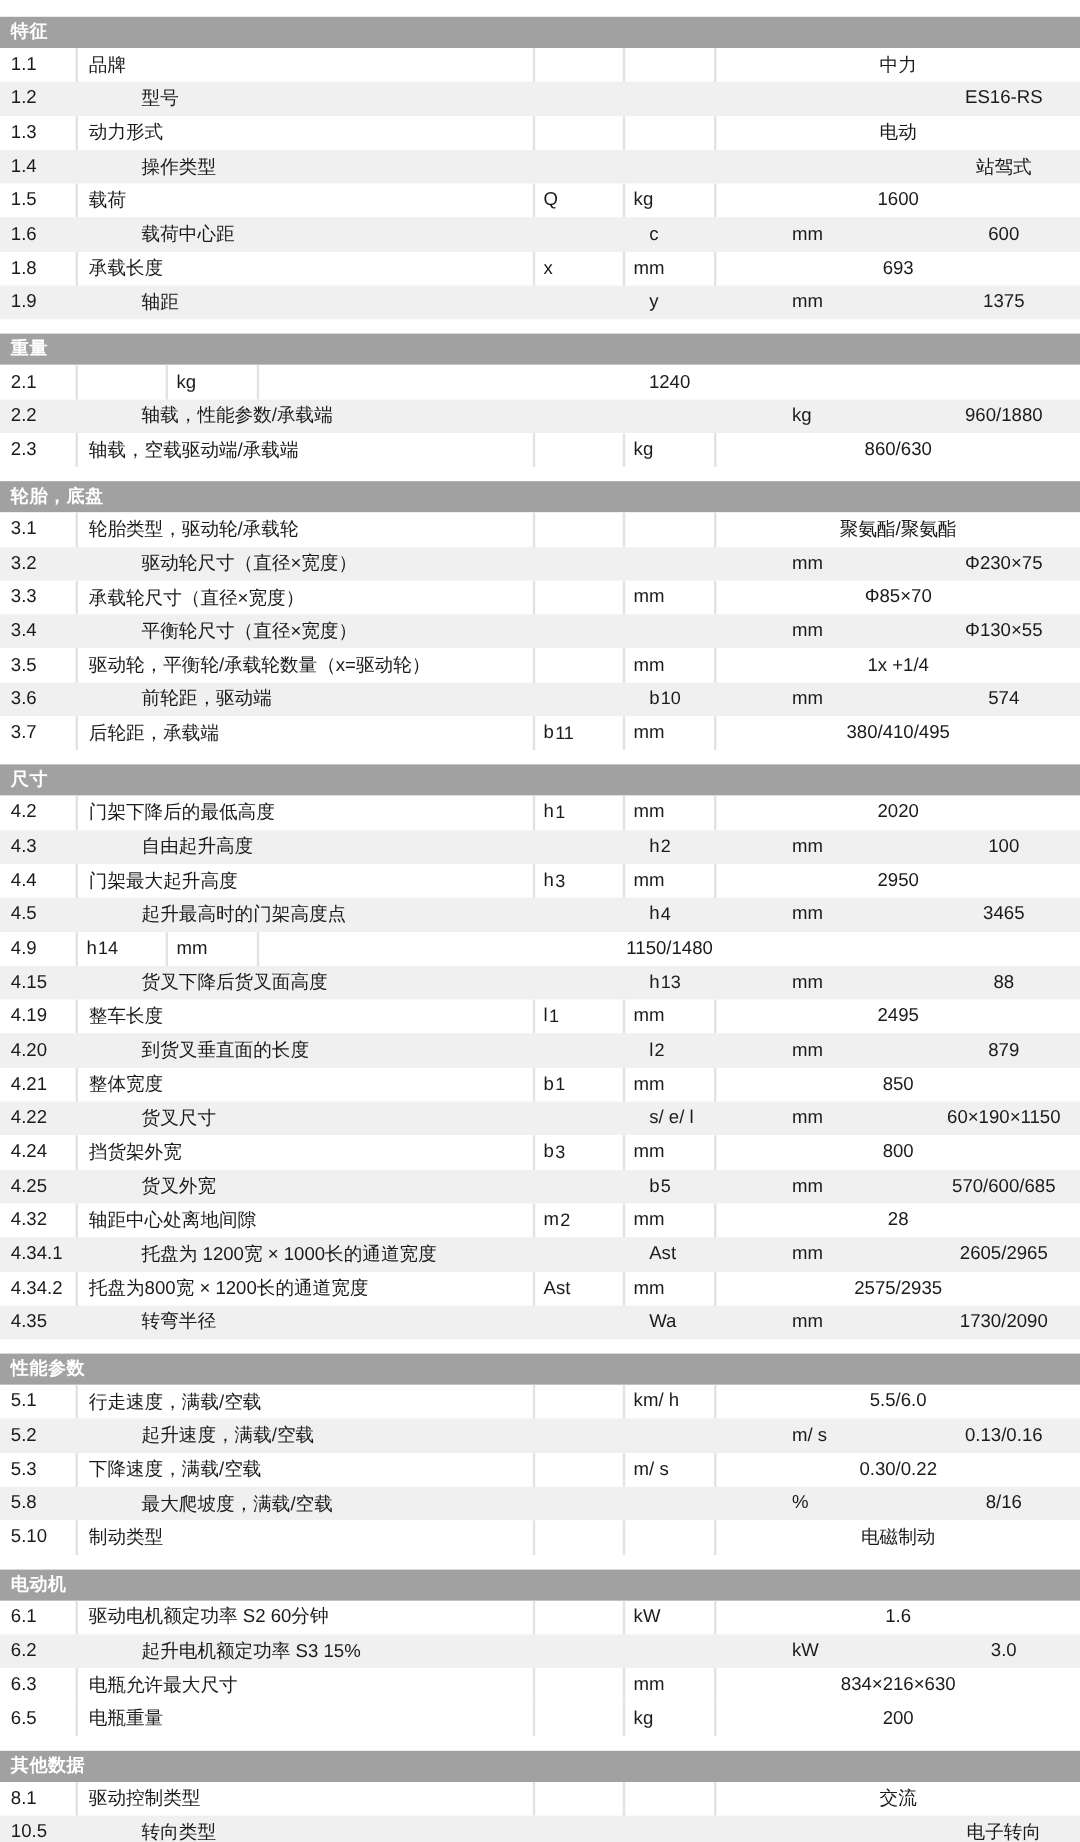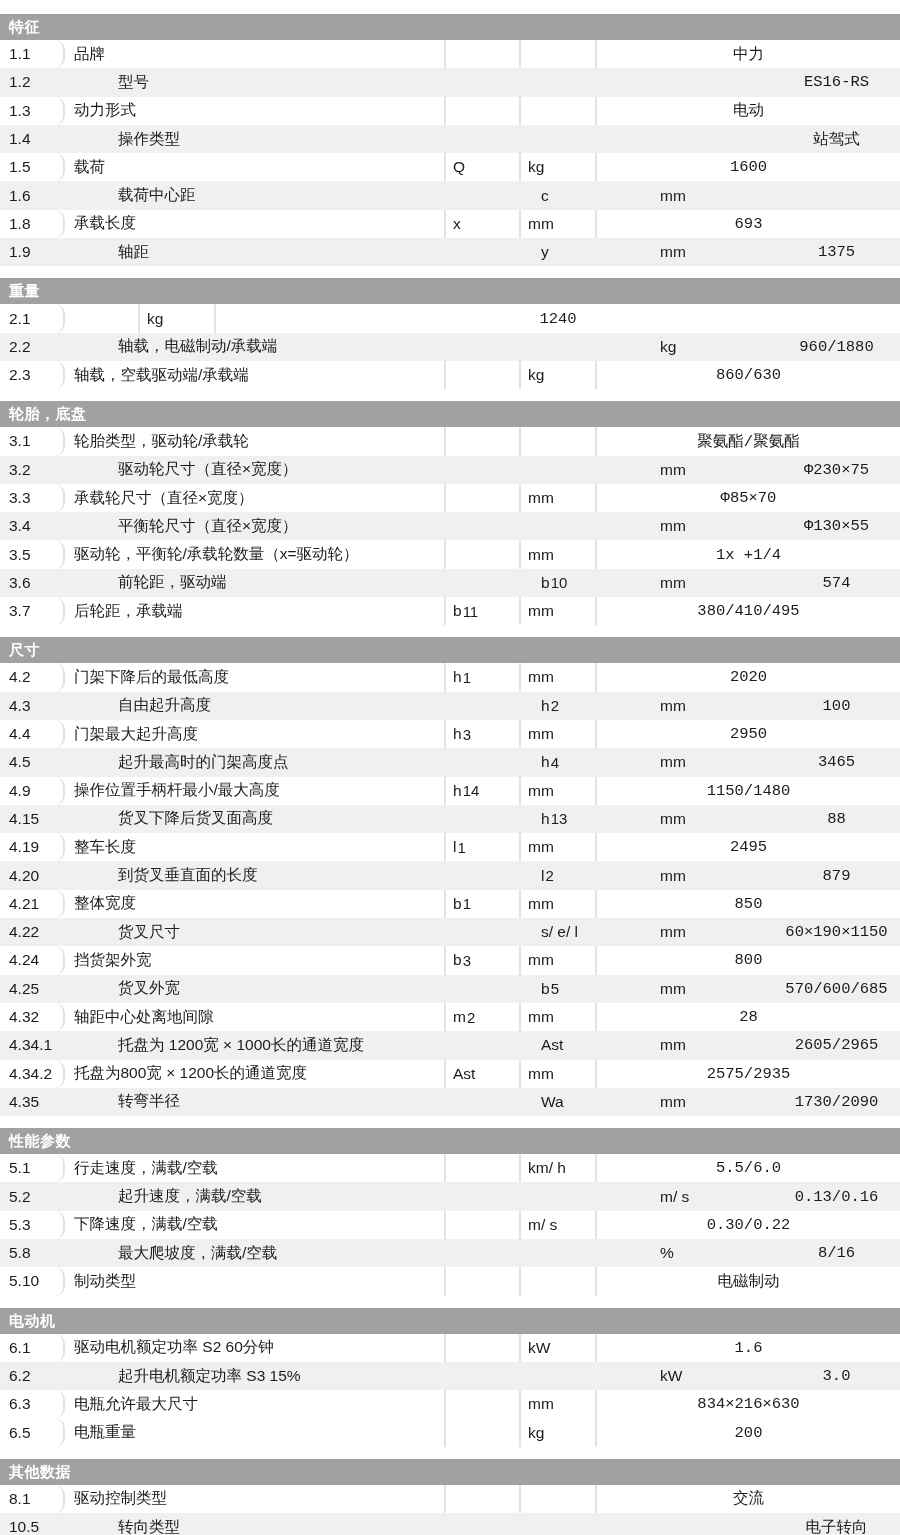--- a/index.html
+++ b/index.html
@@ -18,25 +18,25 @@
   .section-header{
     height:26px;line-height:26px;background:var(--header-bg);color:var(--header-text);
     font-weight:bold;font-size:15px;padding-left:9px;margin-top:12px;
     letter-spacing:0.5px;
   }
   .section-header:first-child{margin-top:0;}
   .row{display:flex;height:28.3px;align-items:stretch;font-size:15.5px;background:var(--row-bg);}
   .row.alt{background:var(--row-alt-bg);gap:44px;}
   .cell{display:flex;align-items:center;border-right:2px solid var(--separator);padding:0 4px;}
   .row.alt .cell{border-right-color:transparent;}
-  .cell.no{width:65px;padding-left:9px;border-radius:10px;}
+  .cell.no{width:65px;padding-left:9px;}
   .cell.desc{width:381px;padding-left:9px;}
   .cell.sym{width:75px;padding-left:7px;}
   .cell.unit{width:76px;padding-left:7px;}
-  .cell.val{flex:1;justify-content:center;text-align:center;border-right:none;font-family:Liberation Mono, monospace;}
+  .cell.val{flex:1;justify-content:center;text-align:center;border-right:none;}
   .cell.sym sub{font-size:15px;line-height:1;margin-left:1px;}
   .bottom-bar{height:8px;background:var(--bottom-bar);margin-top:1px;}
 </style>
 </head>
 <body>
 
 <div class="page">
   <div id="table-root">
       <div class="section-header">特征</div>
       <div class="row">
@@ -90,20 +90,21 @@
         <div class="cell val">1600</div>
       </div>
       <div class="row alt">
         <div class="cell no">1.6</div>
         <div class="cell desc">载荷中心距</div>
         <div class="cell sym">
           <span>c</span>
           <sub></sub>
         </div>
         <div class="cell unit">mm</div>
+        <div class="cell val">600</div>
       </div>
       <div class="row">
         <div class="cell no">1.8</div>
         <div class="cell desc">承载长度</div>
         <div class="cell sym">
           <span>x</span>
           <sub></sub>
         </div>
         <div class="cell unit">mm</div>
         <div class="cell val">693</div>
@@ -123,21 +124,21 @@
         <div class="cell no">2.1</div>
         <div class="cell sym">
           <span></span>
           <sub></sub>
         </div>
         <div class="cell unit">kg</div>
         <div class="cell val">1240</div>
       </div>
       <div class="row alt">
         <div class="cell no">2.2</div>
-        <div class="cell desc">轴载，电磁制动/承载端</div>
+        <div class="cell desc">轴载，性能参数/承载端</div>
         <div class="cell sym">
           <span></span>
           <sub></sub>
         </div>
         <div class="cell unit">kg</div>
         <div class="cell val">960/1880</div>
       </div>
       <div class="row">
         <div class="cell no">2.3</div>
         <div class="cell desc">轴载，空载驱动端/承载端</div>
@@ -255,21 +256,20 @@
         <div class="cell desc">起升最高时的门架高度点</div>
         <div class="cell sym">
           <span>h</span>
           <sub>4</sub>
         </div>
         <div class="cell unit">mm</div>
         <div class="cell val">3465</div>
       </div>
       <div class="row">
         <div class="cell no">4.9</div>
-        <div class="cell desc">操作位置手柄杆最小/最大高度</div>
         <div class="cell sym">
           <span>h</span>
           <sub>14</sub>
         </div>
         <div class="cell unit">mm</div>
         <div class="cell val">1150/1480</div>
       </div>
       <div class="row alt">
         <div class="cell no">4.15</div>
         <div class="cell desc">货叉下降后货叉面高度</div>

